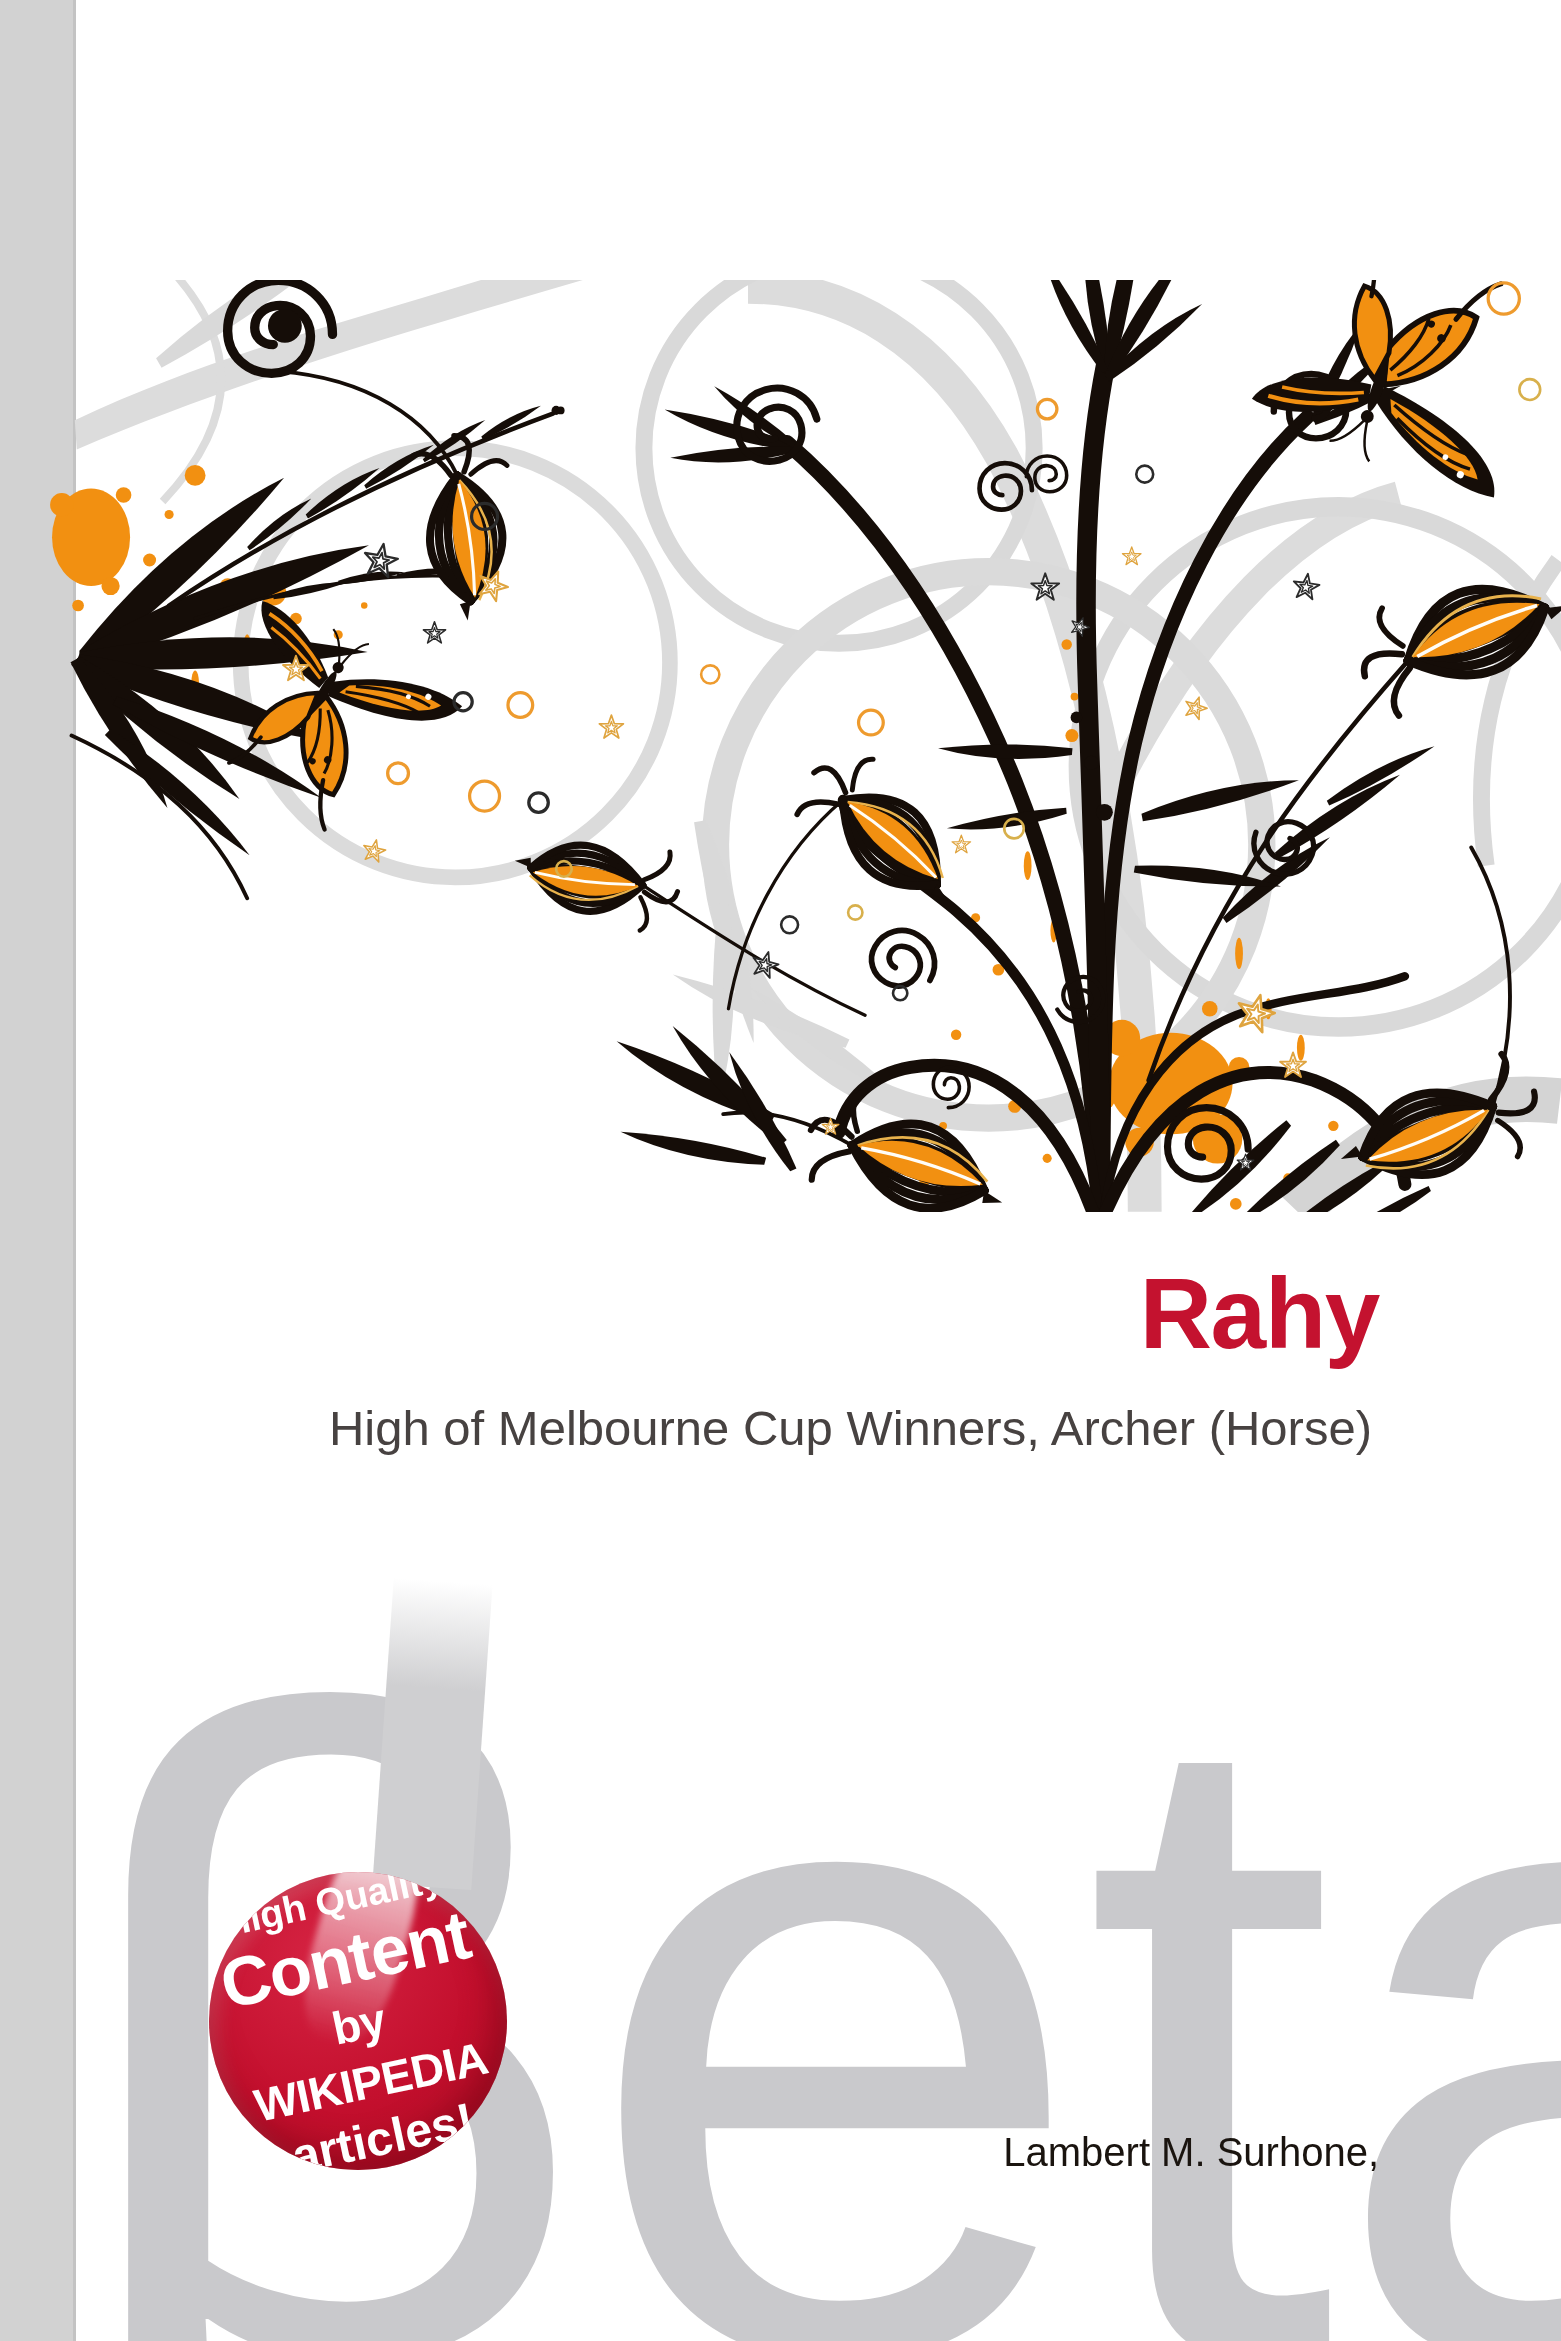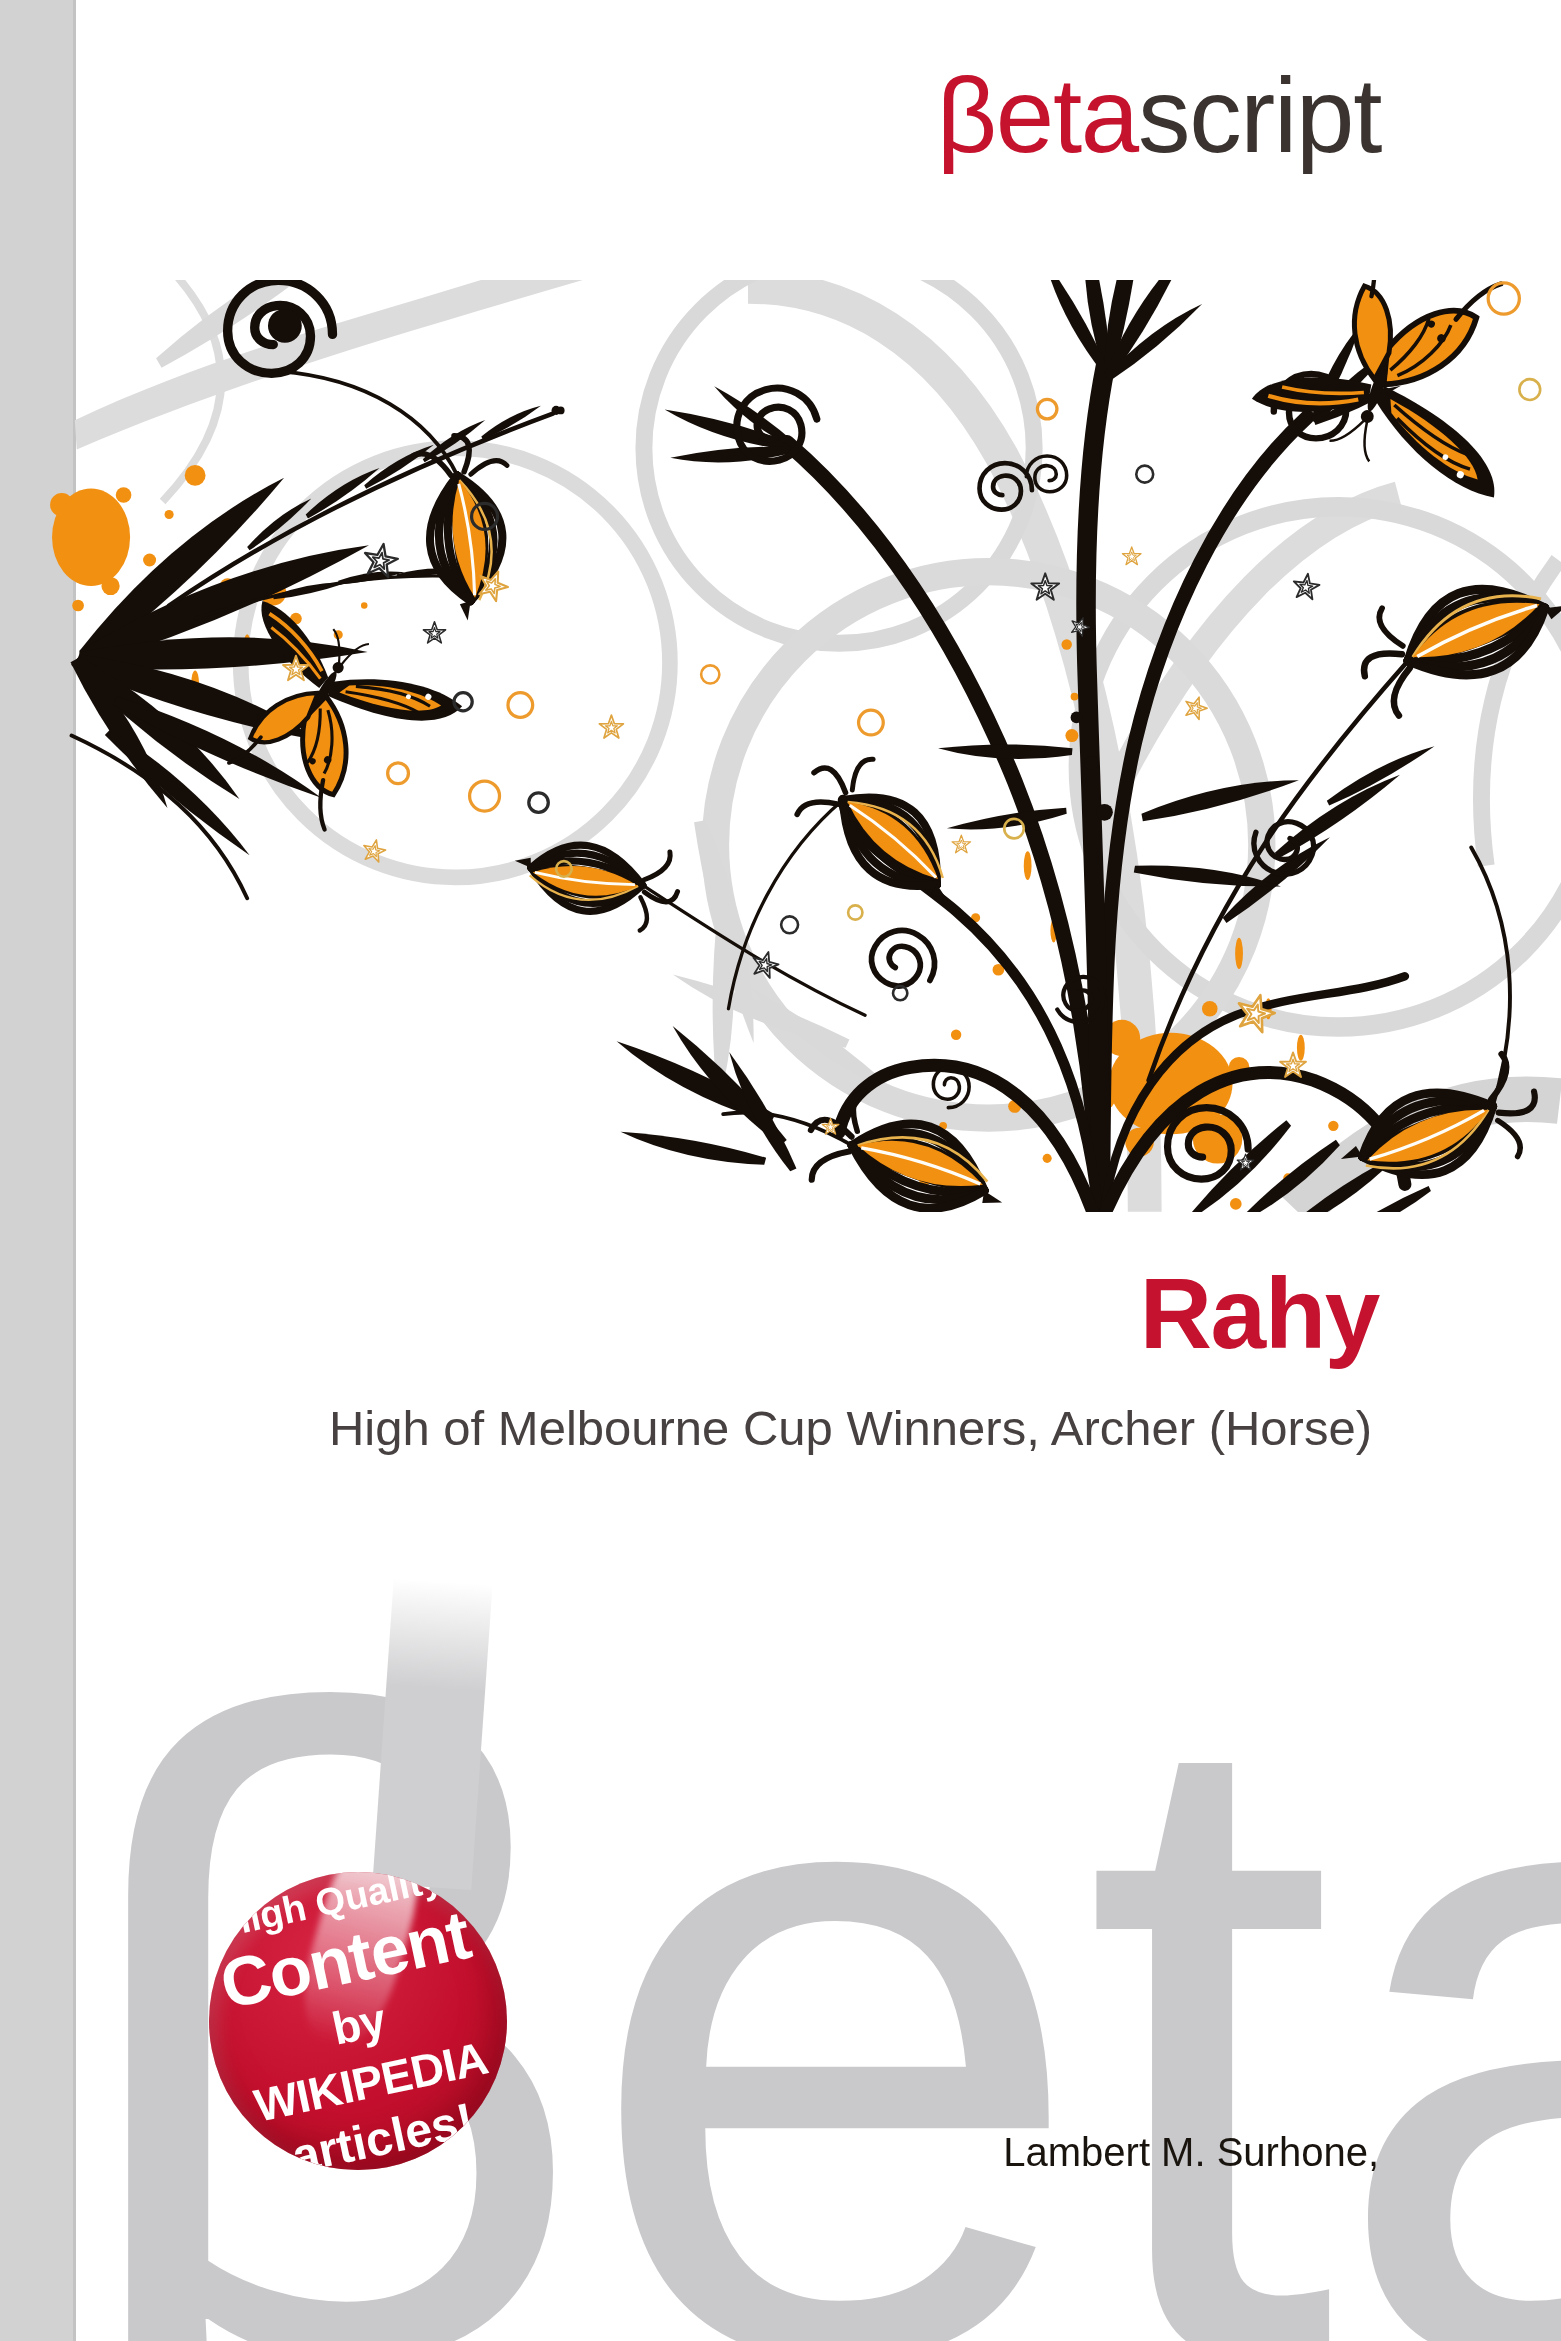--- a/index.html
+++ b/index.html
@@ -73,21 +73,20 @@
   }
 </style>
 </head>
 <body>
 
 <div class="spine"></div>
 
 <div class="watermark">βeta</div>
 
 <div class="logo">
-  <div><span class="beta">βeta</span><span>script</span></div>
 </div>
 
 <svg class="ornament" viewBox="0 0 2400 1432" xmlns="http://www.w3.org/2000/svg">
   <defs>
     <g id="blade">
         <path d="M0,0 Q55,-17 103,-5 Q51,9 0,7 Z" fill="currentColor"></path>
       </g>
     <g id="spiral">
       <path d="M 64,4 C 64,-34 34,-60 0,-60 C -34,-60 -60,-34 -60,0 C -60,30 -36,50 -8,50 C 18,50 38,32 38,6 C 38,-16 20,-32 -2,-30 C -18,-28 -28,-18 -28,-4 C -28,8 -18,16 -6,16" fill="none" stroke="currentColor" stroke-width="11" stroke-linecap="round"></path>
     </g>

